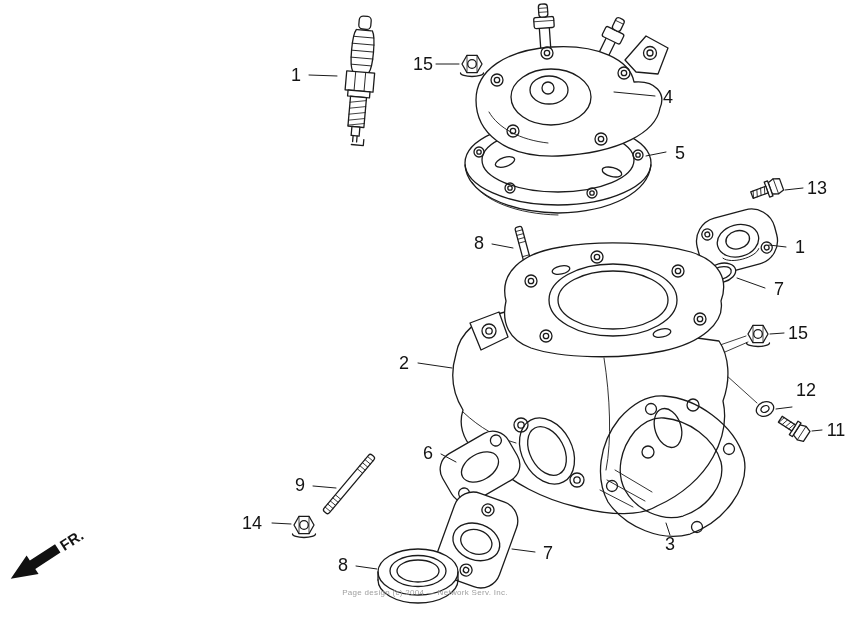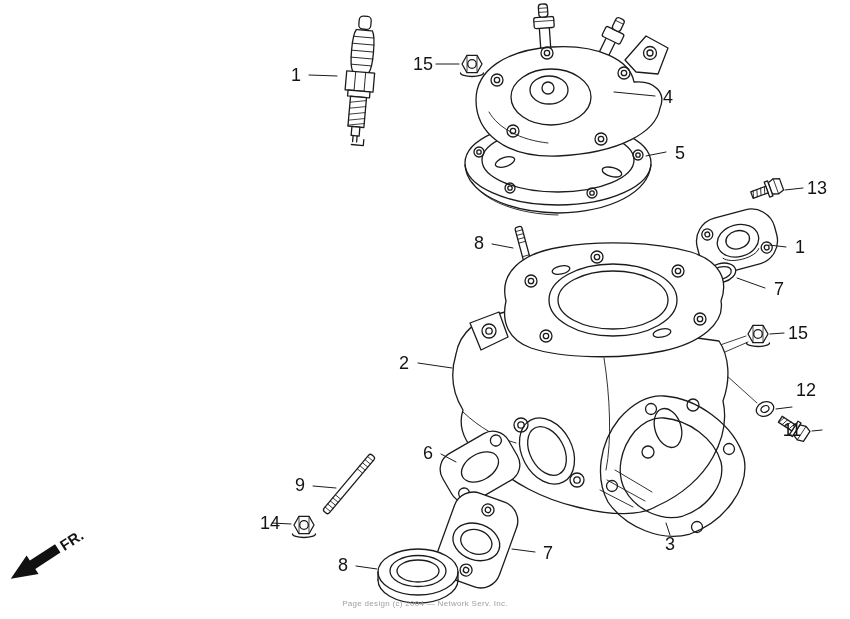--- a/index.html
+++ b/index.html
@@ -2,21 +2,21 @@
 <html><head>
 <meta charset="utf-8">
 <style>
   html,body{margin:0;padding:0;background:#fff;}
   .stage{position:relative;width:850px;height:619px;background:#fff;overflow:hidden;
          font-family:"Liberation Sans",sans-serif;}
   .stage > svg{position:absolute;left:0;top:0;}
   .callout{position:absolute;transform:translate(-50%,-50%);font-size:18px;color:#141414;
            line-height:1;user-select:none;}
   .footer{position:absolute;left:50%;top:588px;transform:translateX(-50%);
-          font-size:8px;color:#a0a0a0;white-space:nowrap;letter-spacing:.3px;margin-top:11px;}
+          font-size:8px;color:#a0a0a0;white-space:nowrap;letter-spacing:.3px;}
   svg text{fill:#141414;stroke:none;font-family:"Liberation Sans",sans-serif;}
 </style>
 </head>
 <body>
 
 <div class="stage">
 
 <svg width="850" height="619" viewBox="0 0 850 619">
   <g stroke="#1b1b1b" stroke-width="1.3" fill="none" stroke-linecap="round" stroke-linejoin="round">
 
@@ -256,22 +256,22 @@
   <div class="callout" style="left:423px;top:64px">15</div>
   <div class="callout" style="left:668px;top:97px">4</div>
   <div class="callout" style="left:680px;top:153px">5</div>
   <div class="callout" style="left:817px;top:188px">13</div>
   <div class="callout" style="left:800px;top:247px">1</div>
   <div class="callout" style="left:779px;top:289px">7</div>
   <div class="callout" style="left:479px;top:243px">8</div>
   <div class="callout" style="left:798px;top:333px">15</div>
   <div class="callout" style="left:404px;top:363px">2</div>
   <div class="callout" style="left:806px;top:390px">12</div>
-  <div class="callout" style="left:792px;top:430px">11</div>
+  <div class="callout" style="left:836px;top:430px">11</div>
   <div class="callout" style="left:428px;top:453px">6</div>
   <div class="callout" style="left:300px;top:485px">9</div>
-  <div class="callout" style="left:270px;top:523px">14</div>
+  <div class="callout" style="left:252px;top:523px">14</div>
   <div class="callout" style="left:548px;top:553px">7</div>
   <div class="callout" style="left:343px;top:565px">8</div>
   <div class="callout" style="left:670px;top:544px">3</div>
 
   <div class="footer">Page design (c) 2004 — Network Serv. Inc.</div>
 </div>
 
 </body></html>

